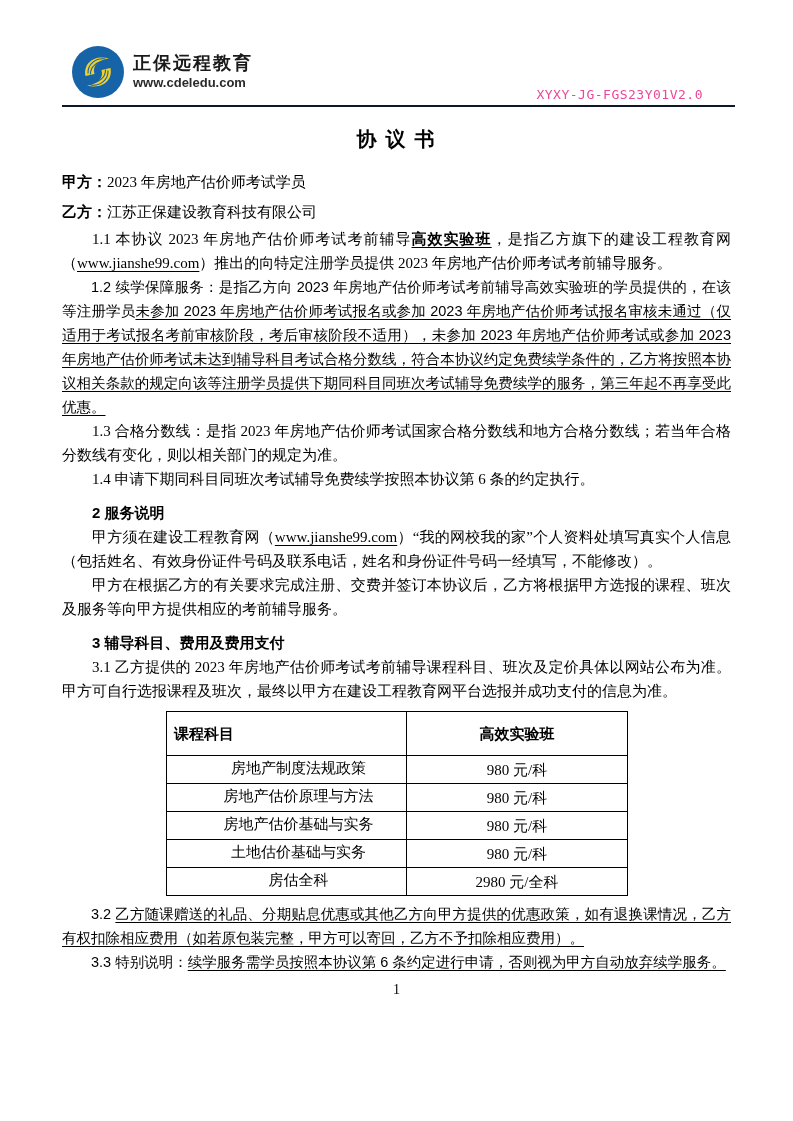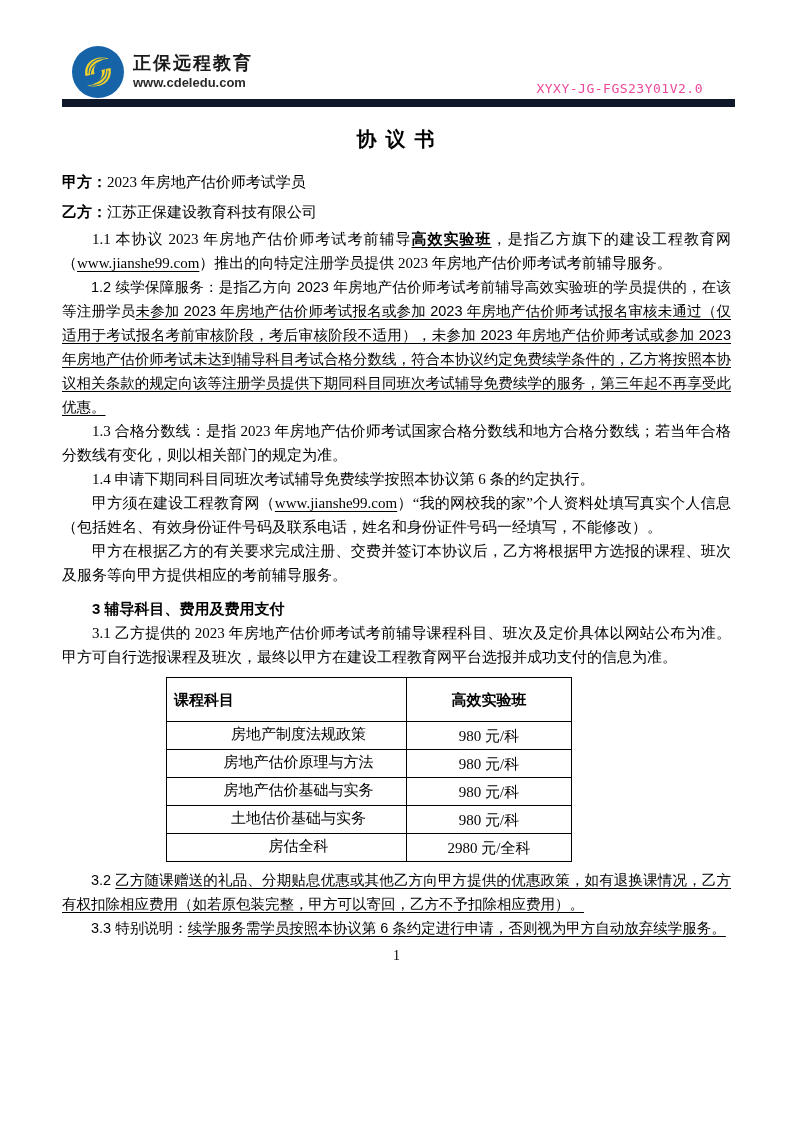--- a/index.html
+++ b/index.html
@@ -10,21 +10,21 @@
     color: #000;
     overflow: hidden;
   }
   .page { width: 793px; height: 1121px; background: #fff; position: relative; overflow: hidden; }
 
   
   .header {
     position: relative;
     height: 107px;
     margin: 0 58px 0 62px;
-    border-bottom: 8px solid #0f172a;
+    border-bottom: 2px solid #0f172a;
   }
   .brand { position: absolute; left: 10px; top: 46px; display: flex; align-items: center; }
   .brand-logo { width: 52px; height: 52px; display: block; }
   .brand-text { margin-left: 9px; font-family: "Liberation Sans", "DejaVu Sans", sans-serif; }
   .brand-name { font-size: 18px; font-weight: bold; letter-spacing: 2px; color: #1a1a1a; line-height: 1.2; }
   .brand-url  { font-size: 13px; font-weight: bold; color: #2a2a2a; line-height: 1.2; }
   .doc-code {
     position: absolute; right: 32px; bottom: 3px;
     font-family: "DejaVu Sans Mono", "Liberation Mono", monospace;
     font-size: 13px; color: #ec4899; letter-spacing: 0.5px;
@@ -50,21 +50,21 @@
     line-height: 24px;
   }
   .u  { text-decoration: underline; text-underline-offset: 3px; }
   .bu { font-weight: bold; text-decoration: underline; text-underline-offset: 3px; }
   .bold-para { font-weight: normal; font-family: "Liberation Sans", "DejaVu Sans", sans-serif; font-size: 14.5px; }
 
   
   table.pricing {
     border-collapse: collapse;
     margin: 8px 0 6px 104px;
-    width: 406px;
+    width: 462px;
     font-size: 15px;
   }
   table.pricing th, table.pricing td { border: 1px solid #000; }
   table.pricing th { height: 44px; font-weight: bold; vertical-align: middle; }
   table.pricing th.col-subject { text-align: left; padding-left: 7px; width: 240px; }
   table.pricing th.col-class { text-align: center; }
   table.pricing td { height: 28px; vertical-align: middle; }
   table.pricing td.cell-subject { text-align: center; padding-left: 24px; font-family: Liberation Mono, monospace; }
   table.pricing td.cell-price { text-align: center; }
 
@@ -110,20 +110,21 @@
 
 
     <p class="para"><span>1.1 本协议 2023 年房地产估价师考试考前辅导</span><span class="bu">高效实验班</span><span>，是指乙方旗下的建设工程教育网（</span><span class="u">www.jianshe99.com</span><span>）推出的向特定注册学员提供 2023 年房地产估价师考试考前辅导服务。</span></p>
 
     <p class="para bold-para"><span>1.2 续学保障服务：是指乙方向 2023 年房地产估价师考试考前辅导高效实验班的学员提供的，在该等注册学员</span><span class="u">未参加 2023 年房地产估价师考试报名或参加 2023 年房地产估价师考试报名审核未通过（仅适用于考试报名考前审核阶段，考后审核阶段不适用），未参加 2023 年房地产估价师考试或参加 2023 年房地产估价师考试未达到辅导科目考试合格分数线，符合本协议约定免费续学条件的，乙方将按照本协议相关条款的规定向该等注册学员提供下期同科目同班次考试辅导免费续学的服务，第三年起不再享受此优惠。</span></p>
 
     <p class="para">1.3 合格分数线：是指 2023 年房地产估价师考试国家合格分数线和地方合格分数线；若当年合格分数线有变化，则以相关部门的规定为准。</p>
 
     <p class="para">1.4 申请下期同科目同班次考试辅导免费续学按照本协议第 6 条的约定执行。</p>
 
+    <div class="sec-heading">2 服务说明</div>
 
     <p class="para"><span>甲方须在建设工程教育网（</span><span class="u">www.jianshe99.com</span><span>）“我的网校我的家”个人资料处填写真实个人信息（包括姓名、有效身份证件号码及联系电话，姓名和身份证件号码一经填写，不能修改）。</span></p>
 
     <p class="para">甲方在根据乙方的有关要求完成注册、交费并签订本协议后，乙方将根据甲方选报的课程、班次及服务等向甲方提供相应的考前辅导服务。</p>
 
     <div class="sec-heading">3 辅导科目、费用及费用支付</div>
 
     <p class="para">3.1 乙方提供的 2023 年房地产估价师考试考前辅导课程科目、班次及定价具体以网站公布为准。甲方可自行选报课程及班次，最终以甲方在建设工程教育网平台选报并成功支付的信息为准。</p>
 
     <table class="pricing">

